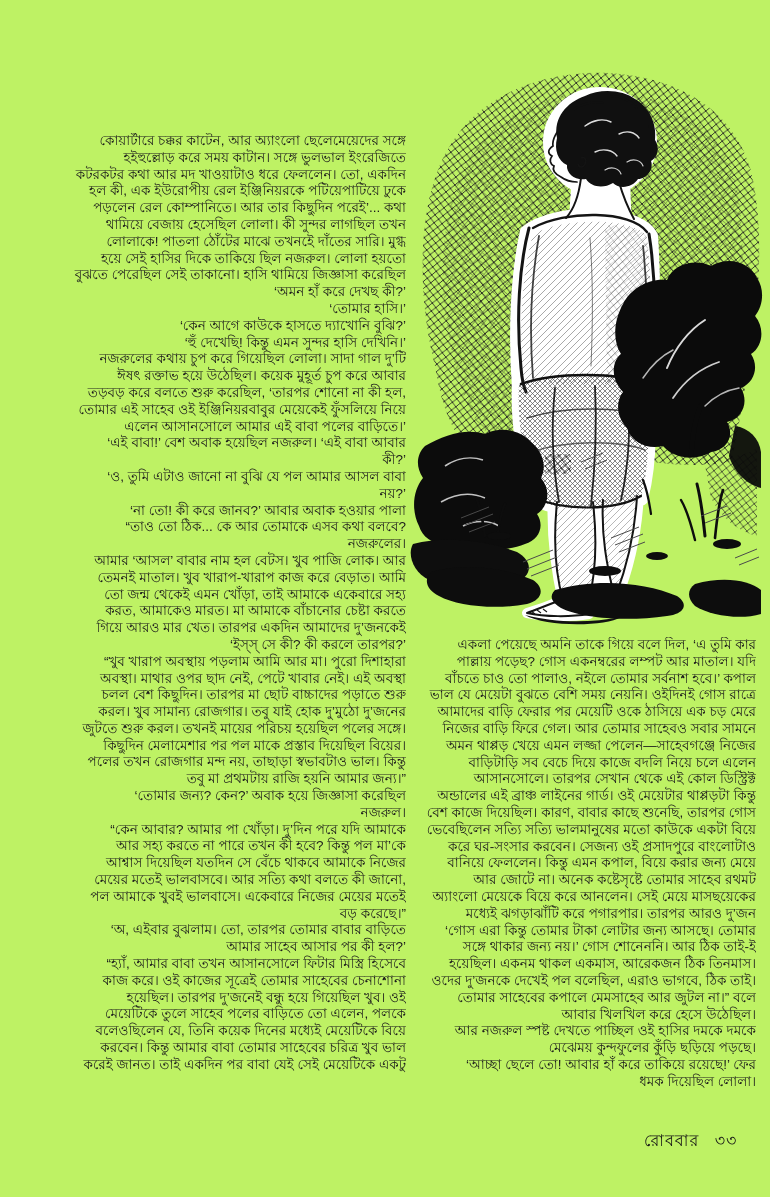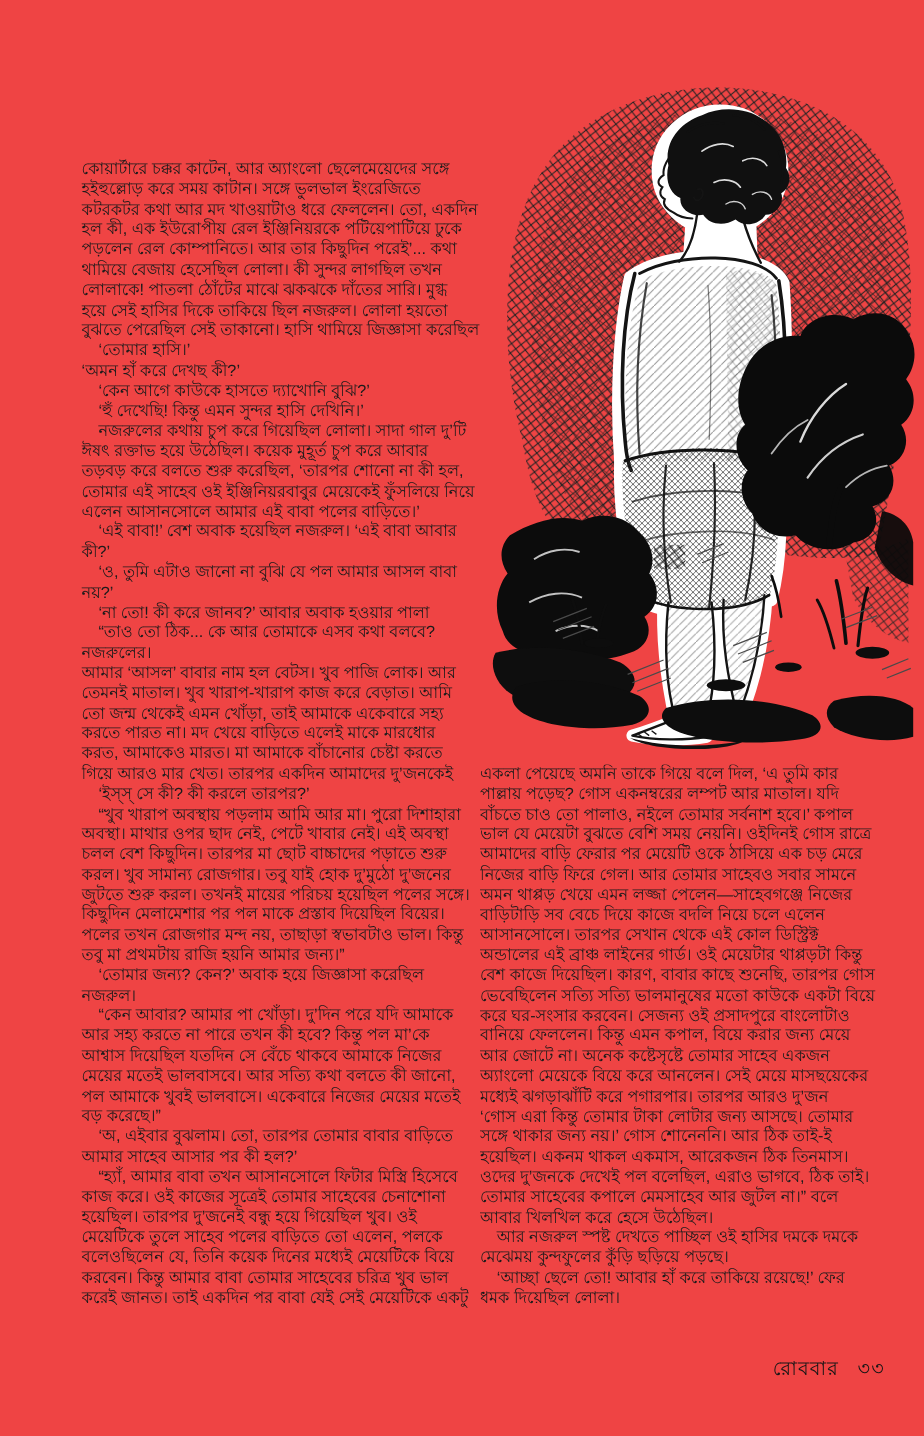--- a/index.html
+++ b/index.html
@@ -1,21 +1,21 @@
 <!DOCTYPE html>
 <html><head>
 <meta charset="utf-8">
 <style>
   html,body{margin:0;padding:0;}
   body{
     width:770px;height:1197px;position:relative;overflow:hidden;
     background:#fefefe;
     font-family:"Liberation Sans","DejaVu Sans",sans-serif;
   }
-  .page{position:absolute;inset:0;background:#ef4444;}
+  .page{position:absolute;inset:0;background:#bef264;text-align:right;}
   .col{
     position:absolute;color:#1b1b1b;
     font-size:13.5px;line-height:16.8px;
     white-space:nowrap;overflow:hidden;
     letter-spacing:0px;
   }
   #col-left{left:68px;top:133px;width:338px;height:985px;}
   #col-right{left:400px;top:637px;width:356px;height:482px;}
   .line{height:16.8px;}
   .indent{padding-left:14px;}
@@ -170,43 +170,42 @@
     </svg>
   </div>
 
   <div id="col-left" class="col">
       <div class="line">কোয়ার্টারে চক্কর কাটেন, আর অ্যাংলো ছেলেমেয়েদের সঙ্গে</div>
       <div class="line">হইহুল্লোড় করে সময় কাটান। সঙ্গে ভুলভাল ইংরেজিতে</div>
       <div class="line">কটরকটর কথা আর মদ খাওয়াটাও ধরে ফেললেন। তো, একদিন</div>
       <div class="line">হল কী, এক ইউরোপীয় রেল ইঞ্জিনিয়রকে পটিয়েপাটিয়ে ঢুকে</div>
       <div class="line">পড়লেন রেল কোম্পানিতে। আর তার কিছুদিন পরেই’... কথা</div>
       <div class="line">থামিয়ে বেজায় হেসেছিল লোলা। কী সুন্দর লাগছিল তখন</div>
-      <div class="line">লোলাকে! পাতলা ঠোঁটের মাঝে ঝকঝকে দাঁতের সারি। মুগ্ধ</div>
+      <div class="line">লোলাকে! পাতলা ঠোঁটের মাঝে তখনইে দাঁতের সারি। মুগ্ধ</div>
       <div class="line">হয়ে সেই হাসির দিকে তাকিয়ে ছিল নজরুল। লোলা হয়তো</div>
       <div class="line">বুঝতে পেরেছিল সেই তাকানো। হাসি থামিয়ে জিজ্ঞাসা করেছিল</div>
+      <div class="line">‘অমন হাঁ করে দেখছ কী?’</div>
       <div class="line indent">‘তোমার হাসি।’</div>
-      <div class="line">‘অমন হাঁ করে দেখছ কী?’</div>
       <div class="line indent">‘কেন আগে কাউকে হাসতে দ্যাখোনি বুঝি?’</div>
       <div class="line indent">‘হুঁ দেখেছি! কিন্তু এমন সুন্দর হাসি দেখিনি।’</div>
       <div class="line indent">নজরুলের কথায় চুপ করে গিয়েছিল লোলা। সাদা গাল দু’টি</div>
       <div class="line">ঈষৎ রক্তাভ হয়ে উঠেছিল। কয়েক মুহূর্ত চুপ করে আবার</div>
       <div class="line">তড়বড় করে বলতে শুরু করেছিল, ‘তারপর শোনো না কী হল,</div>
       <div class="line">তোমার এই সাহেব ওই ইঞ্জিনিয়রবাবুর মেয়েকেই ফুঁসলিয়ে নিয়ে</div>
       <div class="line">এলেন আসানসোলে আমার এই বাবা পলের বাড়িতে।’</div>
       <div class="line indent">‘এই বাবা!’ বেশ অবাক হয়েছিল নজরুল। ‘এই বাবা আবার</div>
       <div class="line">কী?’</div>
       <div class="line indent">‘ও, তুমি এটাও জানো না বুঝি যে পল আমার আসল বাবা</div>
       <div class="line">নয়?’</div>
       <div class="line indent">‘না তো! কী করে জানব?’ আবার অবাক হওয়ার পালা</div>
       <div class="line indent">“তাও তো ঠিক... কে আর তোমাকে এসব কথা বলবে?</div>
       <div class="line">নজরুলের।</div>
       <div class="line">আমার ‘আসল’ বাবার নাম হল বেটস। খুব পাজি লোক। আর</div>
       <div class="line">তেমনই মাতাল। খুব খারাপ-খারাপ কাজ করে বেড়াত। আমি</div>
       <div class="line">তো জন্ম থেকেই এমন খোঁড়া, তাই আমাকে একেবারে সহ্য</div>
-      <div class="line">করতে পারত না। মদ খেয়ে বাড়িতে এলেই মাকে মারধোর</div>
       <div class="line">করত, আমাকেও মারত। মা আমাকে বাঁচানোর চেষ্টা করতে</div>
       <div class="line">গিয়ে আরও মার খেত। তারপর একদিন আমাদের দু’জনকেই</div>
       <div class="line indent">‘ইস্‌স্‌ সে কী? কী করলে তারপর?’</div>
       <div class="line indent">“খুব খারাপ অবস্থায় পড়লাম আমি আর মা। পুরো দিশাহারা</div>
       <div class="line">অবস্থা। মাথার ওপর ছাদ নেই, পেটে খাবার নেই। এই অবস্থা</div>
       <div class="line">চলল বেশ কিছুদিন। তারপর মা ছোট বাচ্চাদের পড়াতে শুরু</div>
       <div class="line">করল। খুব সামান্য রোজগার। তবু যাই হোক দু’মুঠো দু’জনের</div>
       <div class="line">জুটতে শুরু করল। তখনই মায়ের পরিচয় হয়েছিল পলের সঙ্গে।</div>
       <div class="line">কিছুদিন মেলামেশার পর পল মাকে প্রস্তাব দিয়েছিল বিয়ের।</div>
       <div class="line">পলের তখন রোজগার মন্দ নয়, তাছাড়া স্বভাবটাও ভাল। কিন্তু</div>
@@ -238,21 +237,21 @@
       <div class="line">আমাদের বাড়ি ফেরার পর মেয়েটি ওকে ঠাসিয়ে এক চড় মেরে</div>
       <div class="line">নিজের বাড়ি ফিরে গেল। আর তোমার সাহেবও সবার সামনে</div>
       <div class="line">অমন থাপ্পড় খেয়ে এমন লজ্জা পেলেন—সাহেবগঞ্জে নিজের</div>
       <div class="line">বাড়িটাড়ি সব বেচে দিয়ে কাজে বদলি নিয়ে চলে এলেন</div>
       <div class="line">আসানসোলে। তারপর সেখান থেকে এই কোল ডিস্ট্রিক্ট</div>
       <div class="line">অন্ডালের এই ব্রাঞ্চ লাইনের গার্ড। ওই মেয়েটার থাপ্পড়টা কিন্তু</div>
       <div class="line">বেশ কাজে দিয়েছিল। কারণ, বাবার কাছে শুনেছি, তারপর গোস</div>
       <div class="line">ভেবেছিলেন সত্যি সত্যি ভালমানুষের মতো কাউকে একটা বিয়ে</div>
       <div class="line">করে ঘর-সংসার করবেন। সেজন্য ওই প্রসাদপুরে বাংলোটাও</div>
       <div class="line">বানিয়ে ফেললেন। কিন্তু এমন কপাল, বিয়ে করার জন্য মেয়ে</div>
-      <div class="line">আর জোটে না। অনেক কষ্টেসৃষ্টে তোমার সাহেব একজন</div>
+      <div class="line">আর জোটে না। অনেক কষ্টেসৃষ্টে তোমার সাহেব রথমট</div>
       <div class="line">অ্যাংলো মেয়েকে বিয়ে করে আনলেন। সেই মেয়ে মাসছয়েকের</div>
       <div class="line">মধ্যেই ঝগড়াঝাঁটি করে পগারপার। তারপর আরও দু’জন</div>
       <div class="line">‘গোস এরা কিন্তু তোমার টাকা লোটার জন্য আসছে। তোমার</div>
       <div class="line">সঙ্গে থাকার জন্য নয়।’ গোস শোনেননি। আর ঠিক তাই-ই</div>
       <div class="line">হয়েছিল। একনম থাকল একমাস, আরেকজন ঠিক তিনমাস।</div>
       <div class="line">ওদের দু’জনকে দেখেই পল বলেছিল, এরাও ভাগবে, ঠিক তাই।</div>
       <div class="line">তোমার সাহেবের কপালে মেমসাহেব আর জুটল না।” বলে</div>
       <div class="line">আবার খিলখিল করে হেসে উঠেছিল।</div>
       <div class="line indent">আর নজরুল স্পষ্ট দেখতে পাচ্ছিল ওই হাসির দমকে দমকে</div>
       <div class="line">মেঝেময় কুন্দফুলের কুঁড়ি ছড়িয়ে পড়ছে।</div>

